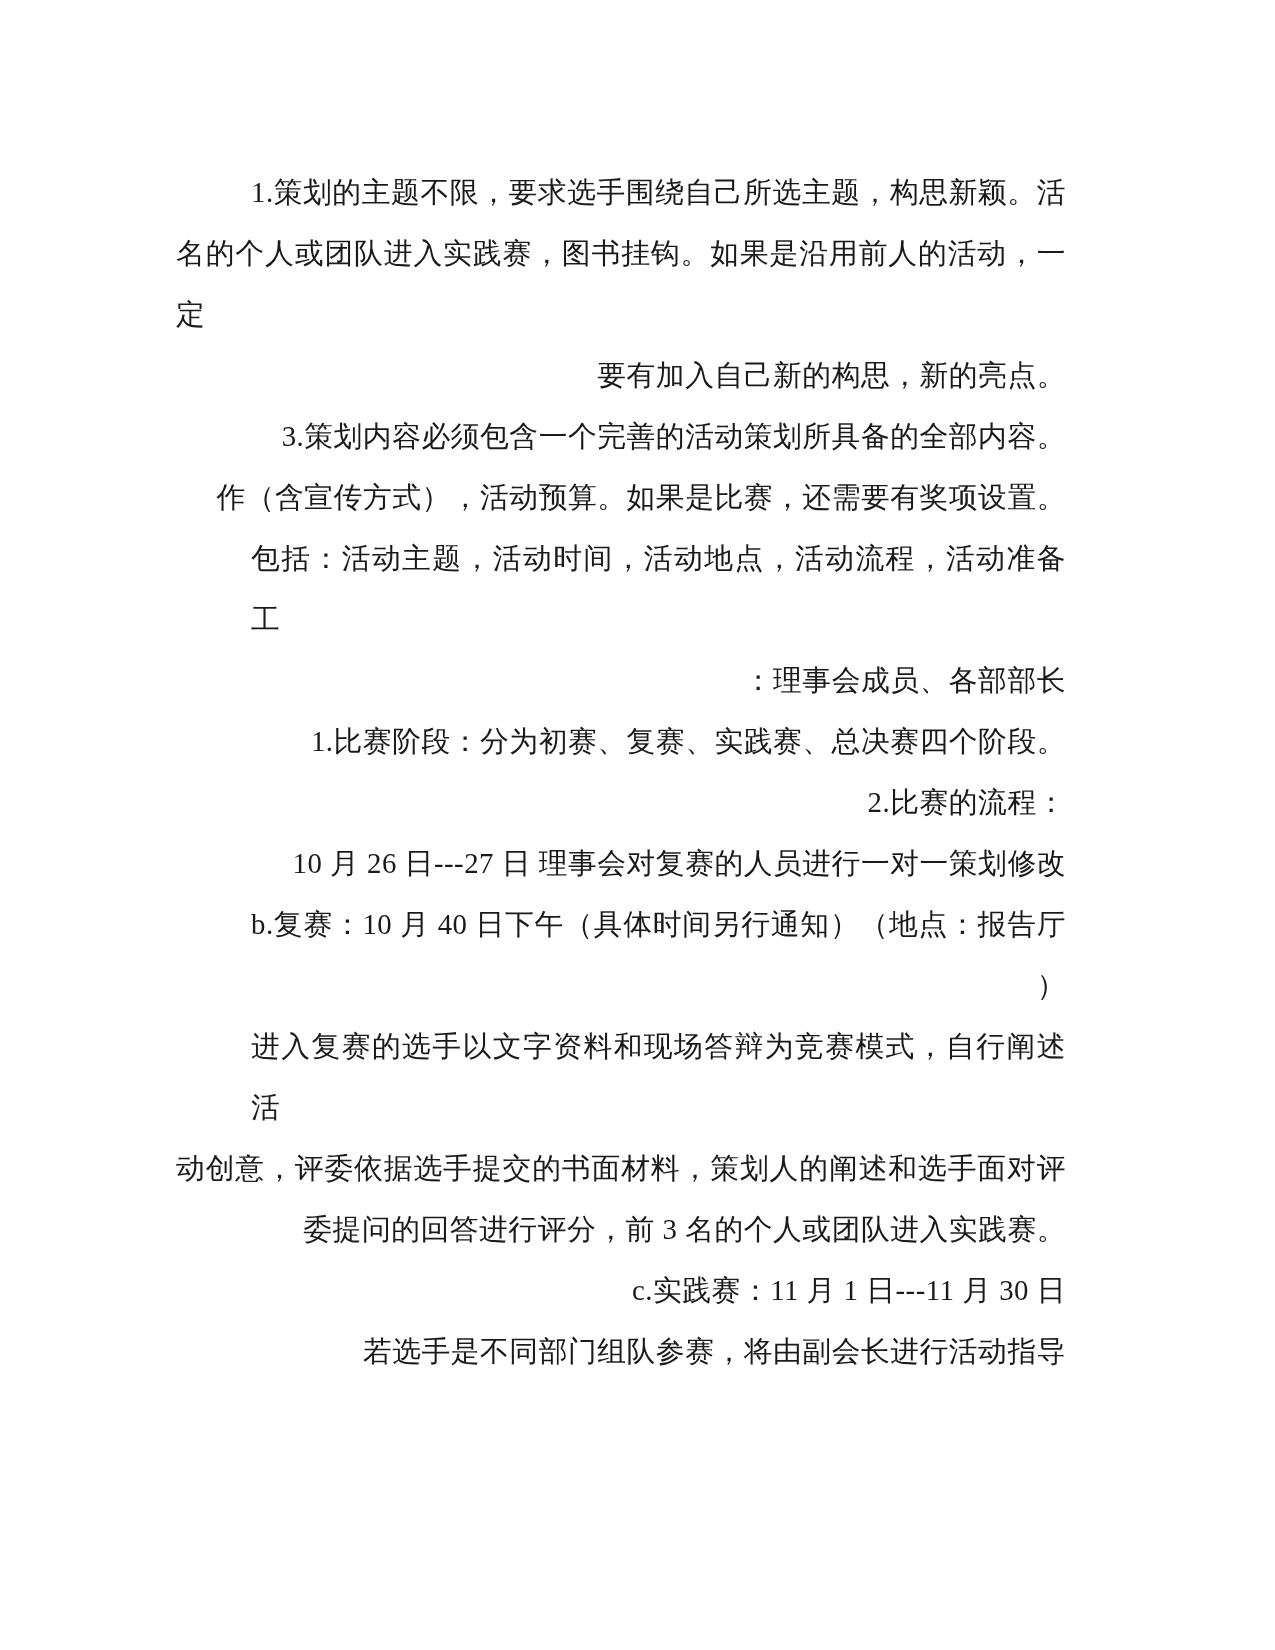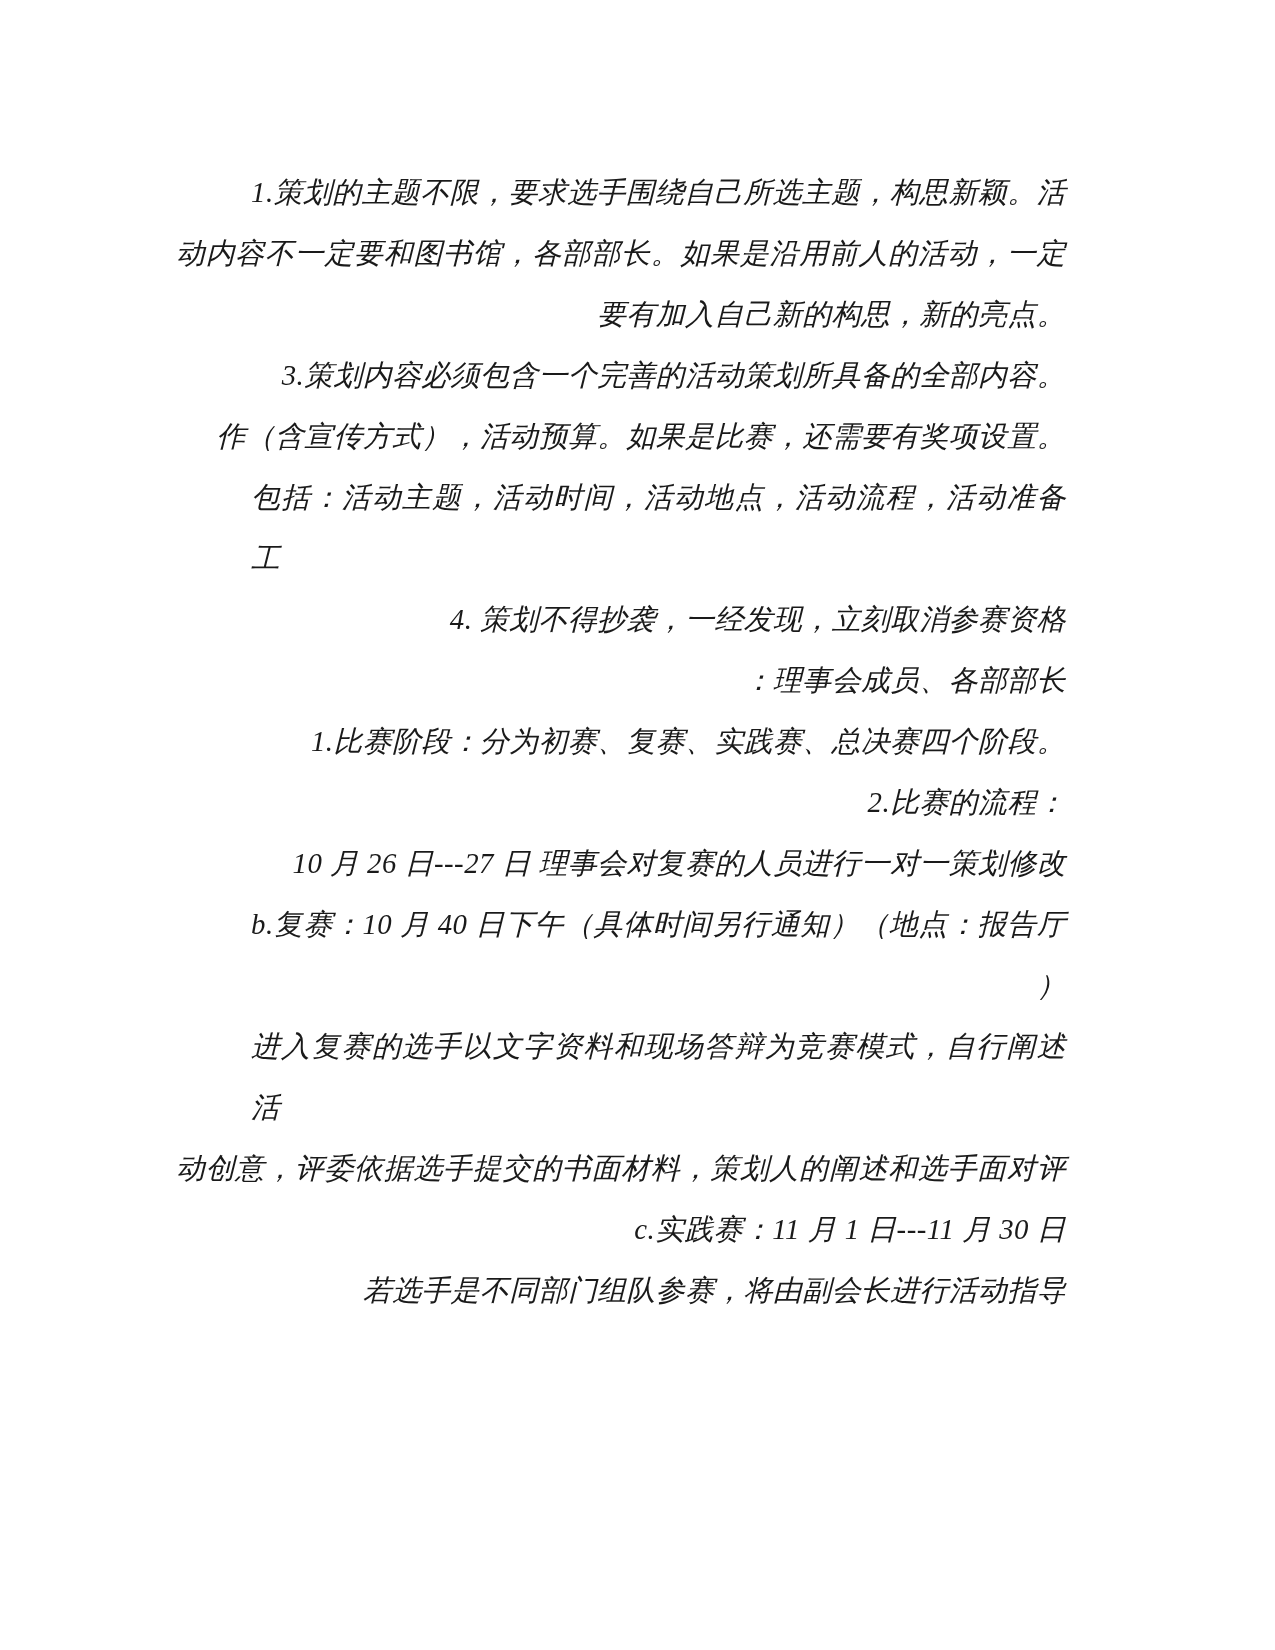--- a/index.html
+++ b/index.html
@@ -6,21 +6,20 @@
     margin: 0;
     padding: 0;
     background: #ffffff;
   }
   .page {
     position: relative;
     width: 1275px;
     height: 1650px;
     background: #ffffff;
     overflow: hidden;
-    font-style: italic;
   }
   .doc-content {
     position: absolute;
     left: 176px;
     top: 162px;
     width: 890px;
   }
   .line {
     font-family: "Liberation Serif", "DejaVu Serif", serif;
     font-size: 28.8px;
@@ -36,30 +35,30 @@
     text-align: justify;
     text-align-last: justify;
   }
 </style>
 </head>
 <body>
 
 <div class="page">
   <div class="doc-content">
       <div class="line indent fill">1.策划的主题不限，要求选手围绕自己所选主题，构思新颖。活</div>
-      <div class="line fill">动内容不一定要和图书馆，各部部长。如果是沿用前人的活动，一定</div>
+      <div class="line fill">名的个人或团队进入实践赛，图书挂钩。如果是沿用前人的活动，一定</div>
       <div class="line">要有加入自己新的构思，新的亮点。</div>
       <div class="line indent">3.策划内容必须包含一个完善的活动策划所具备的全部内容。</div>
       <div class="line">作（含宣传方式），活动预算。如果是比赛，还需要有奖项设置。</div>
       <div class="line indent fill">包括：活动主题，活动时间，活动地点，活动流程，活动准备工</div>
-      <div class="line indent">4. 策划不得抄袭，一经发现，立刻取消参赛资格</div>
       <div class="line indent">：理事会成员、各部部长</div>
       <div class="line indent">1.比赛阶段：分为初赛、复赛、实践赛、总决赛四个阶段。</div>
       <div class="line indent">2.比赛的流程：</div>
       <div class="line indent">10 月 26 日---27 日 理事会对复赛的人员进行一对一策划修改</div>
       <div class="line indent fill">b.复赛：10 月 40 日下午（具体时间另行通知）（地点：报告厅</div>
       <div class="line">）</div>
       <div class="line indent fill">进入复赛的选手以文字资料和现场答辩为竞赛模式，自行阐述活</div>
       <div class="line fill">动创意，评委依据选手提交的书面材料，策划人的阐述和选手面对评</div>
+      <div class="line">委提问的回答进行评分，前 3 名的个人或团队进入实践赛。</div>
       <div class="line indent">c.实践赛：11 月 1 日---11 月 30 日</div>
       <div class="line indent">若选手是不同部门组队参赛，将由副会长进行活动指导</div>
     </div>
 </div>
 
 </body></html>

